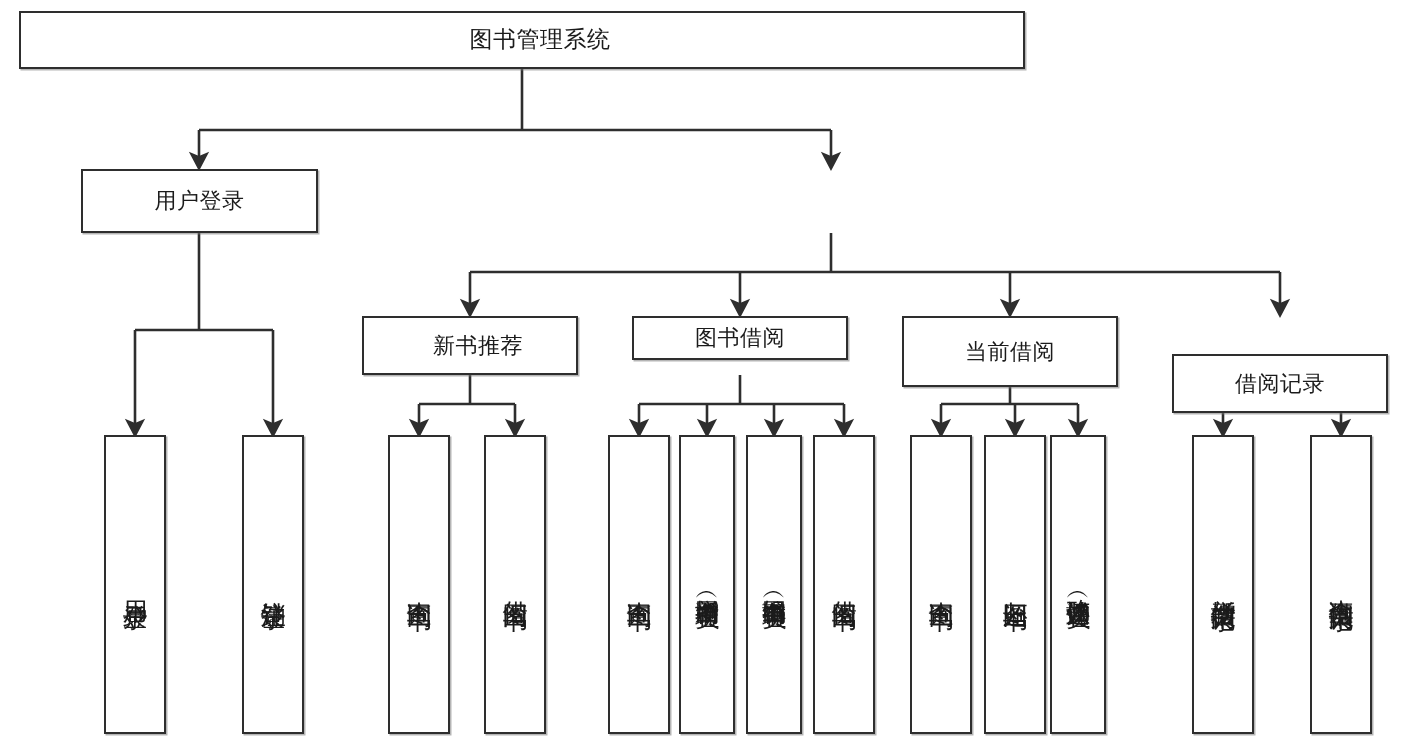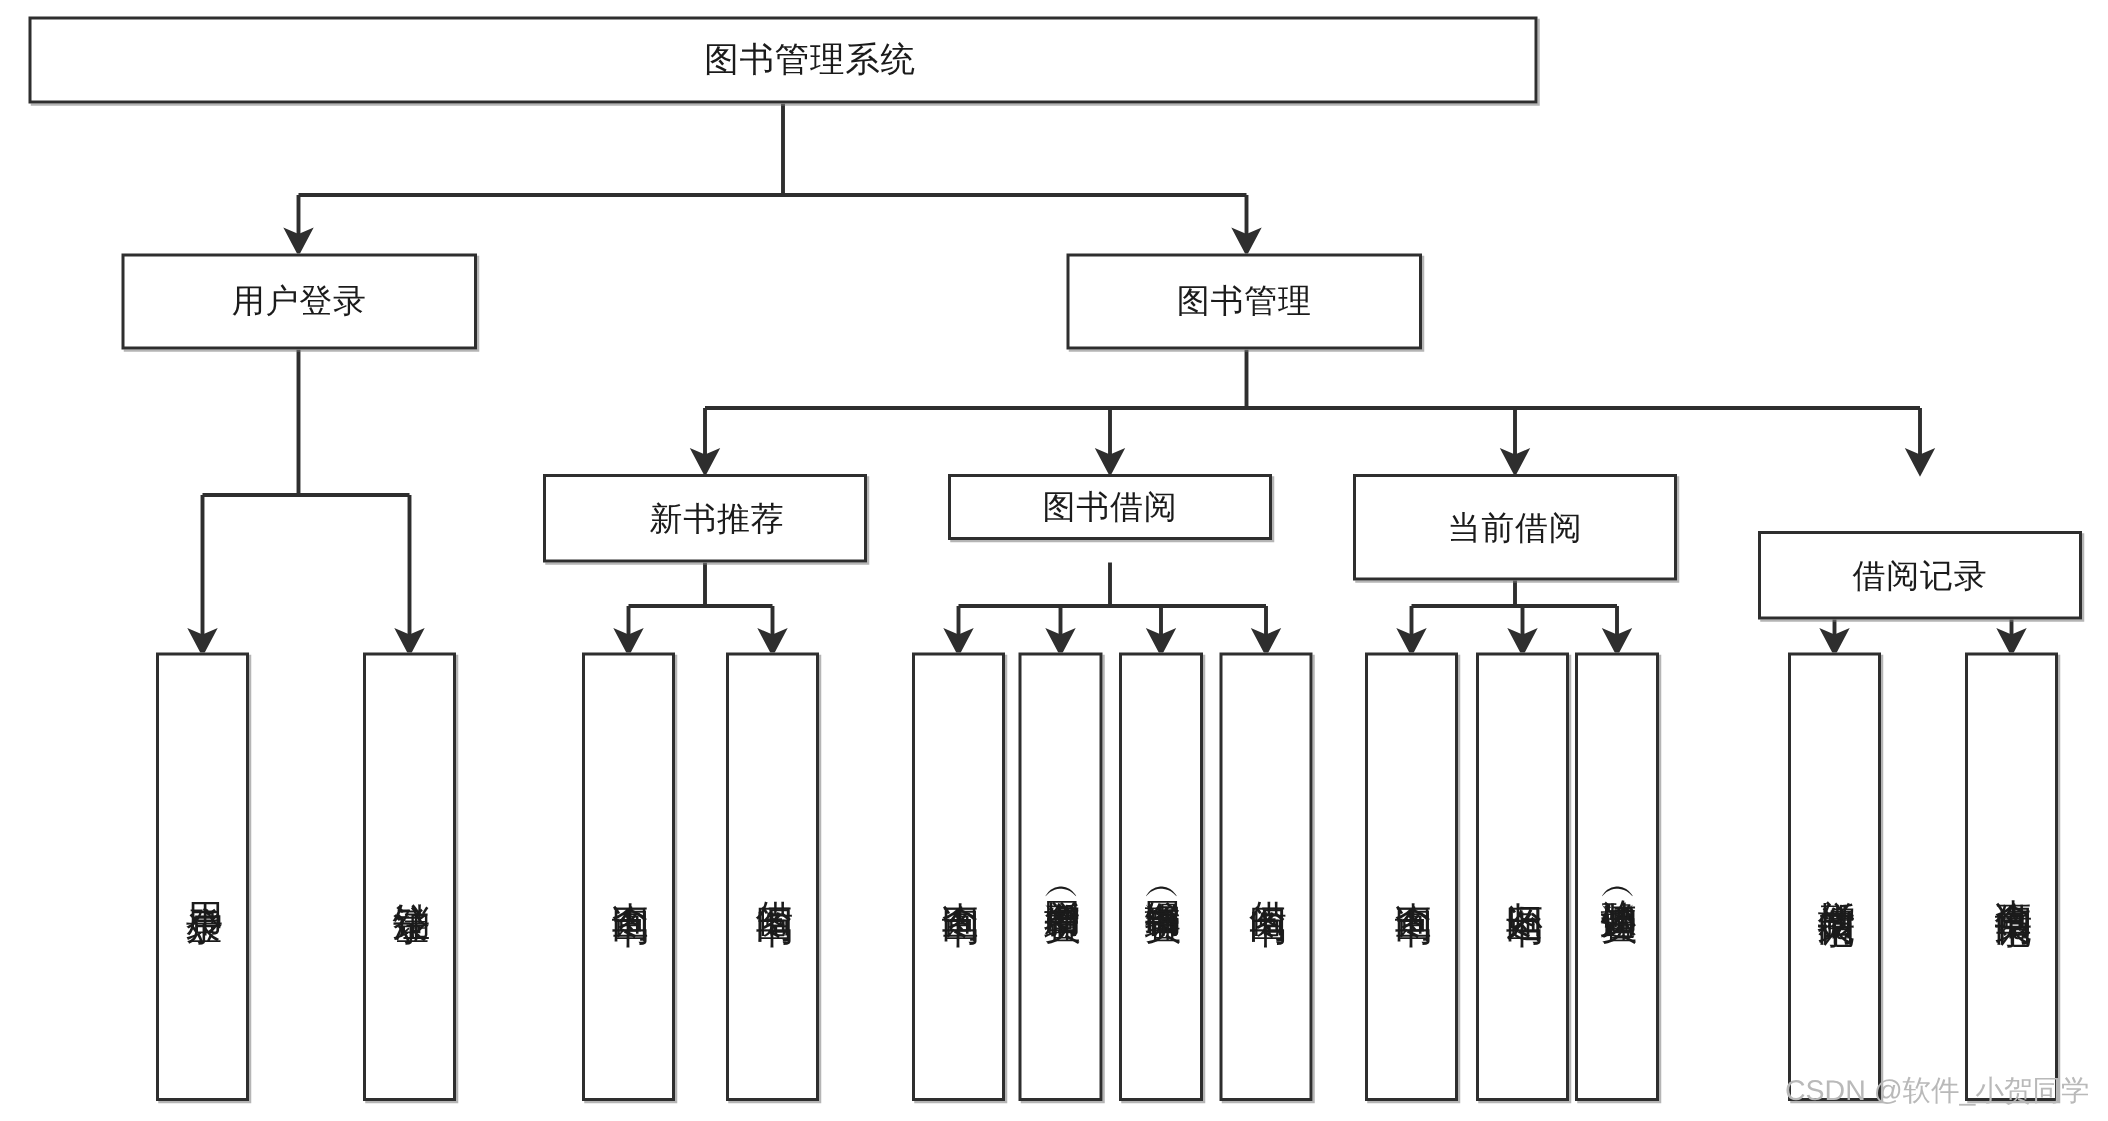--- a/index.html
+++ b/index.html
@@ -133,23 +133,20 @@
     </g>
   </svg>
 
   <div class="node h root" style="left: 19px; top: 11px; width: 1006px; height: 58px; padding-left: 36px;">
     <span class="label">图书管理系统</span>
   </div>
 
   <div class="node h" style="left: 81px; top: 169px; width: 237px; height: 64px;">
     <span class="label">用户登录</span>
   </div>
-  <div class="node h" style="left: 711px; top: 169px; width: 237px; height: 64px;">
-    <span class="label">图书管理</span>
-  </div>
 
   <div class="node h" style="left: 362px; top: 316px; width: 216px; height: 59px; padding-left: 16px;">
     <span class="label">新书推荐</span>
   </div>
   <div class="node h" style="left: 632px; top: 316px; width: 216px; height: 44px;">
     <span class="label">图书借阅</span>
   </div>
   <div class="node h" style="left: 902px; top: 316px; width: 216px; height: 71px;">
     <span class="label">当前借阅</span>
   </div>
@@ -194,15 +191,14 @@
     <span class="label">确认归还（管理员）</span>
   </div>
 
   <div class="node v" style="left: 1192px; top: 435px; width: 62px; height: 299px;">
     <span class="label">新增借阅记录</span>
   </div>
   <div class="node v" style="left: 1310px; top: 435px; width: 62px; height: 299px;">
     <span class="label">查询借阅记录</span>
   </div>
 
-  <div id="watermark">CSDN @软件_小贺同学</div>
 
 </div>
 
 </body></html>

